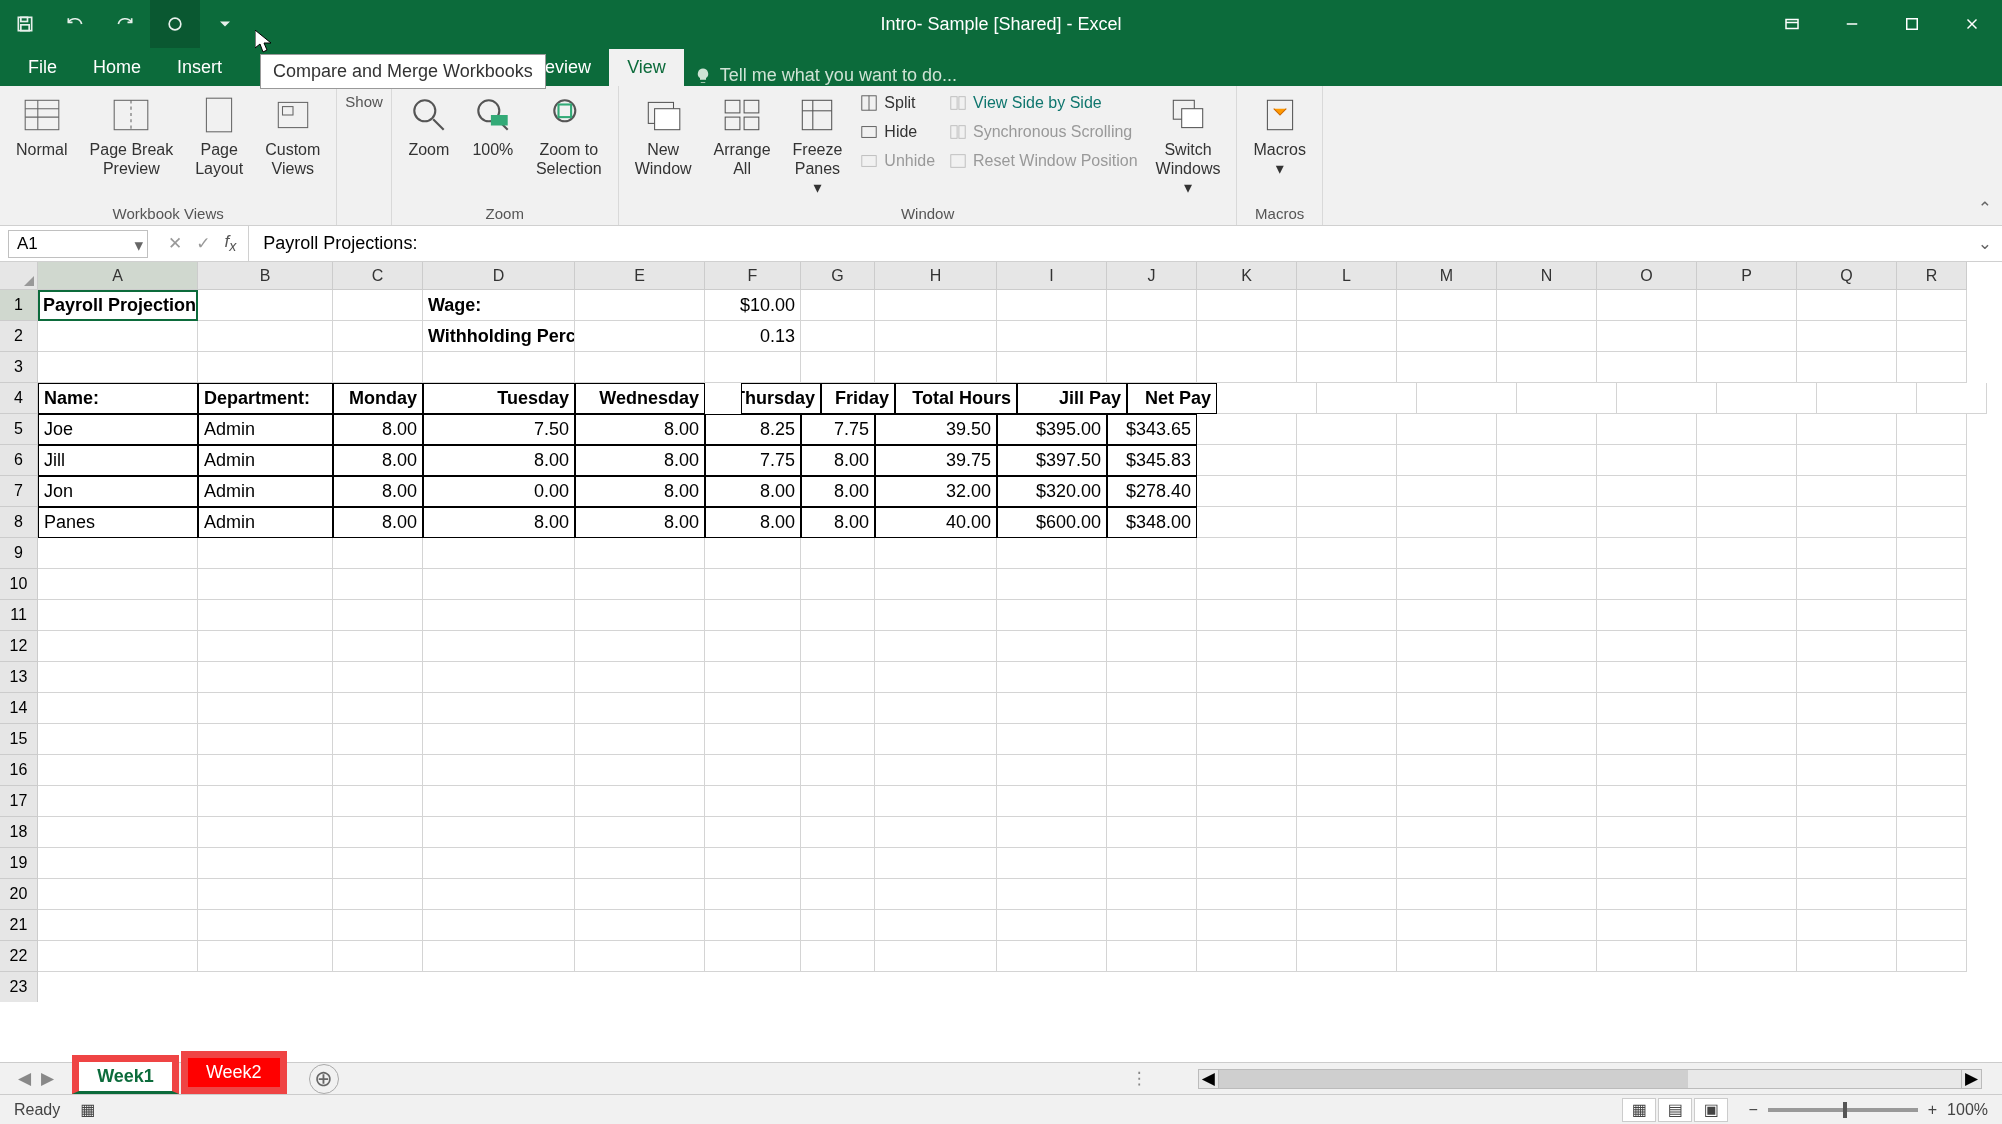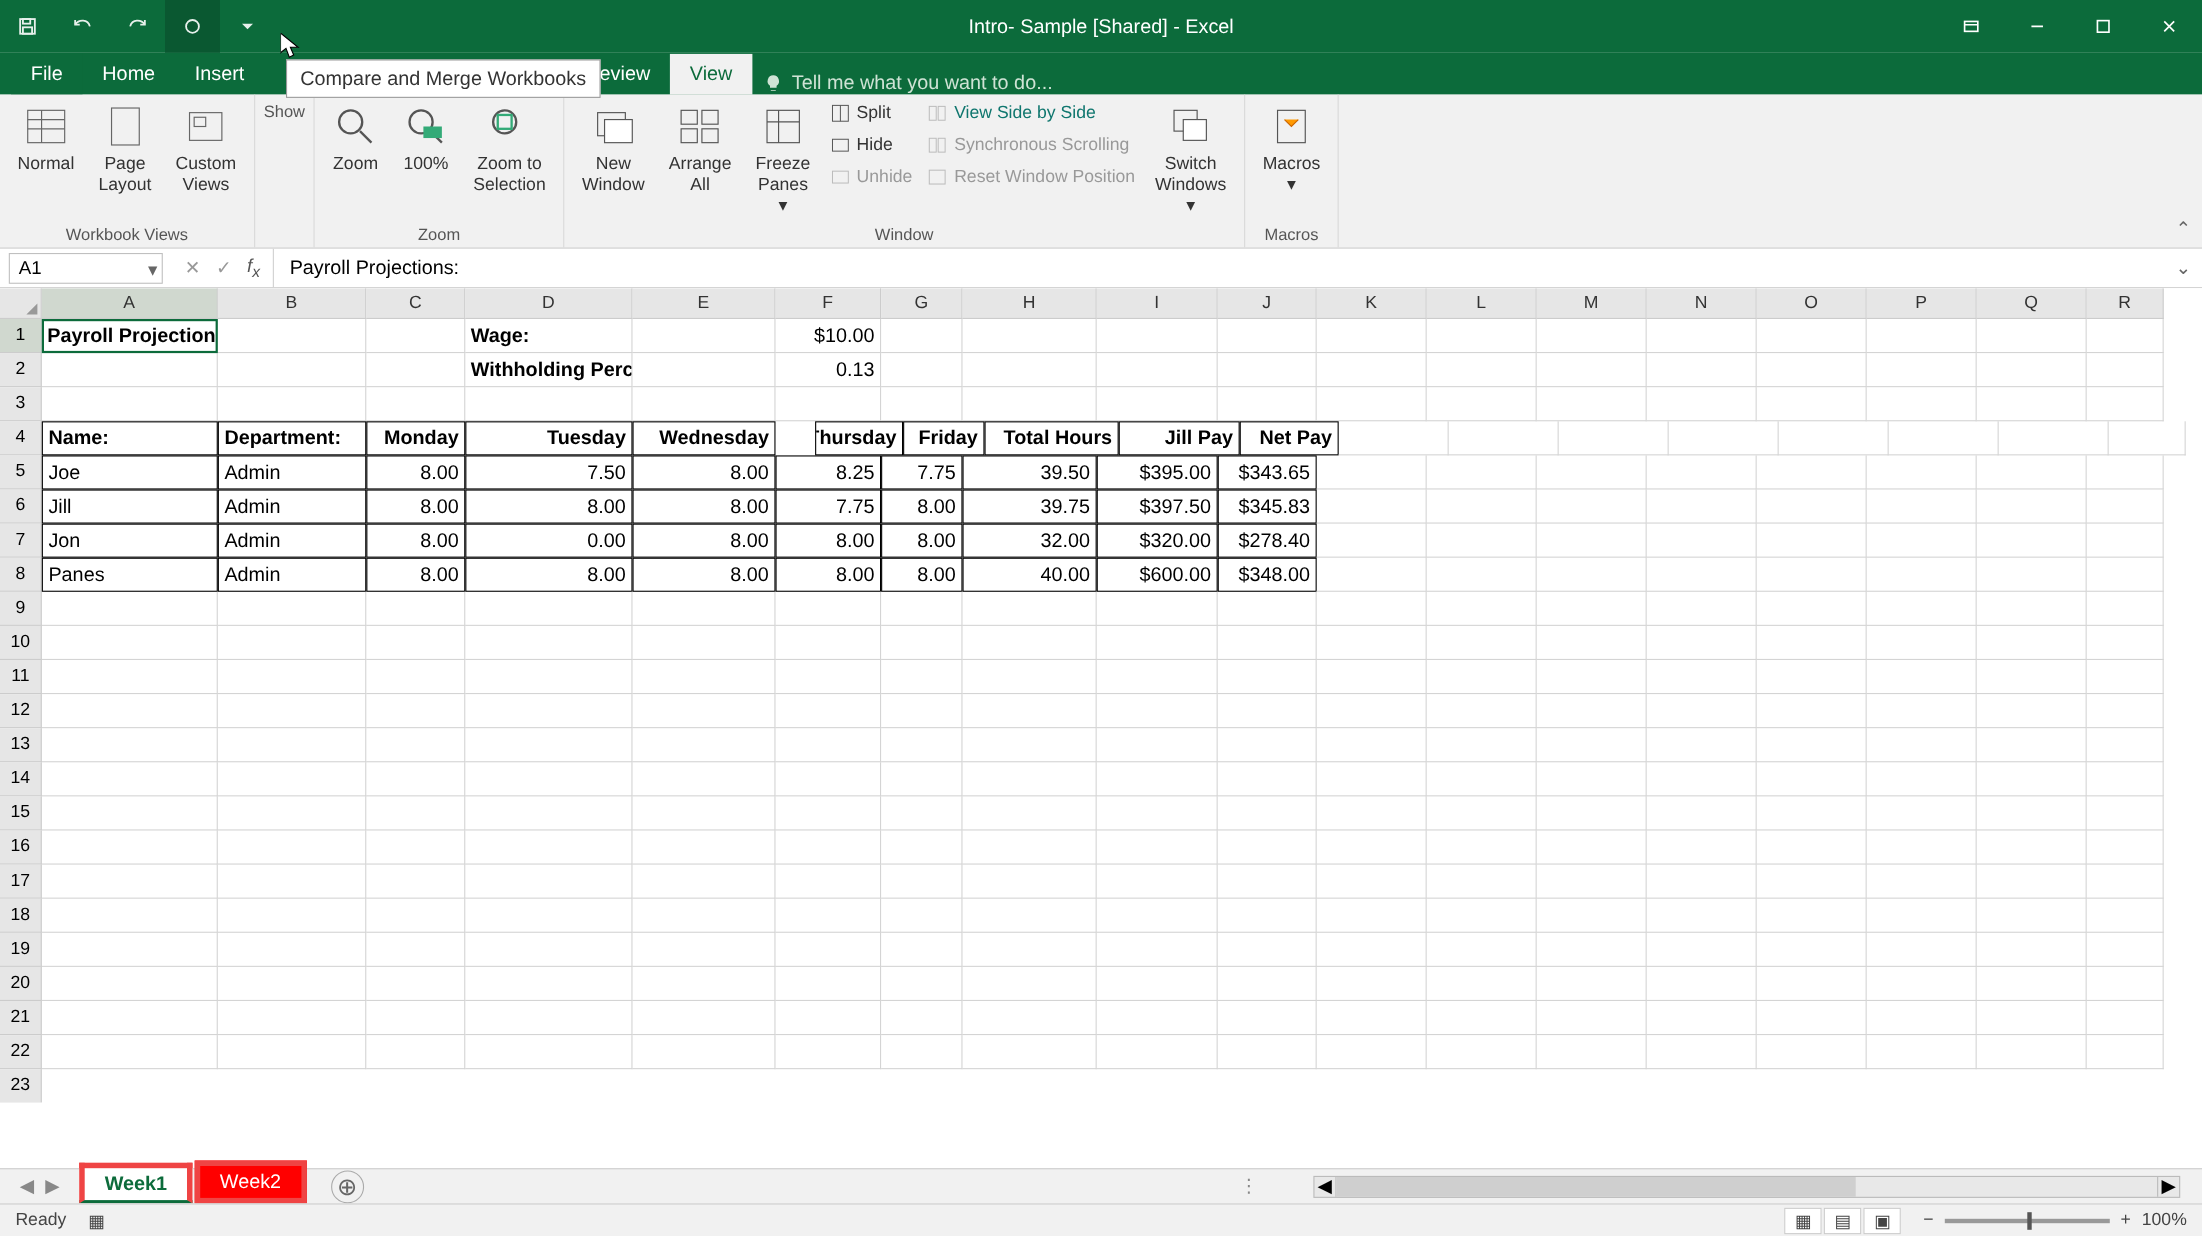--- a/index.html
+++ b/index.html
@@ -66,21 +66,21 @@
 .cell.right { justify-content:flex-end; }
 .cell.bold { font-weight:bold; }
 .cell.bordered { border:1px solid #000; }
 .sel { position:absolute; border:2px solid #0c6b3b; pointer-events:none; }
 .colhead.hilite, .rowhead.hilite { background:#d0d8cf; }
 
 
 .sheetbar { position:absolute; left:0; right:0; bottom:30px; height:32px; background:#f1f1f1; border-top:1px solid #ccc; display:flex; align-items:center; }
 .navbtns { display:flex; gap:10px; padding:0 18px; color:#888; }
 .sheettabs { display:flex; align-items:flex-end; height:100%; }
-.sheettab { padding:4px 18px; border:5px solid #ef4444; background:#e6e6e6; font-size:18px; margin-right:2px; position:relative; }
+.sheettab { padding:4px 18px; border:7px solid #ef4444; background:#e6e6e6; font-size:18px; margin-right:2px; position:relative; }
 .sheettab.active { background:#fff; border-bottom:3px solid #0c6b3b; color:#0c6b3b; font-weight:600; }
 .sheettab.red { background:#ff0000; color:#fff; }
 .addsheet { width:30px; height:30px; border:1px solid #aaa; border-radius:50%; display:flex; align-items:center; justify-content:center; margin-left:20px; color:#666; font-size:22px;}
 .hscroll { flex:1; margin:0 20px 0 40px; height:20px; background:#e8e8e8; border:1px solid #bbb; position:relative; display:flex; align-items:center; }
 .hscroll .thumb-l { width:20px; height:100%; border-right:1px solid #bbb; display:flex; align-items:center; justify-content:center; }
 .hscroll .thumb-r { width:20px; height:100%; border-left:1px solid #bbb; display:flex; align-items:center; justify-content:center; margin-left:auto; }
 .hscroll .track-thumb { position:absolute; left:20px; width:60%; height:100%; background:#cfcfcf; }
 
 
 .status { position:absolute; left:0; right:0; bottom:0; height:30px; background:#f1f1f1; border-top:1px solid #ccc; display:flex; align-items:center; padding:0 14px; font-size:16px; color:#444; }
@@ -177,20 +177,28 @@
   <div class="rgroup">
     <div class="rgroup-body">
       <div class="ritem">
           <svg viewBox="0 0 40 40" fill="none" stroke="#666">
             <rect x="4" y="6" width="32" height="28"></rect>
             <line x1="4" y1="14" x2="36" y2="14"></line>
             <line x1="4" y1="22" x2="36" y2="22"></line>
             <line x1="16" y1="6" x2="16" y2="34"></line>
           </svg>
           <span>Normal</span>
+        </div>
+      <div class="ritem">
+          <svg viewBox="0 0 40 40" fill="none" stroke="#666">
+            <rect x="4" y="6" width="32" height="28"></rect>
+            <line x1="20" y1="6" x2="20" y2="34" stroke-dasharray="3"></line>
+          </svg>
+          <span style="white-space:pre-line">Page Break
+Preview</span>
         </div>
       <div class="ritem">
           <svg viewBox="0 0 40 40" fill="none" stroke="#666">
             <rect x="8" y="4" width="24" height="32"></rect>
           </svg>
           <span style="white-space:pre-line">Page
 Layout</span>
         </div>
       <div class="ritem">
           <svg viewBox="0 0 40 40" fill="none" stroke="#666">

